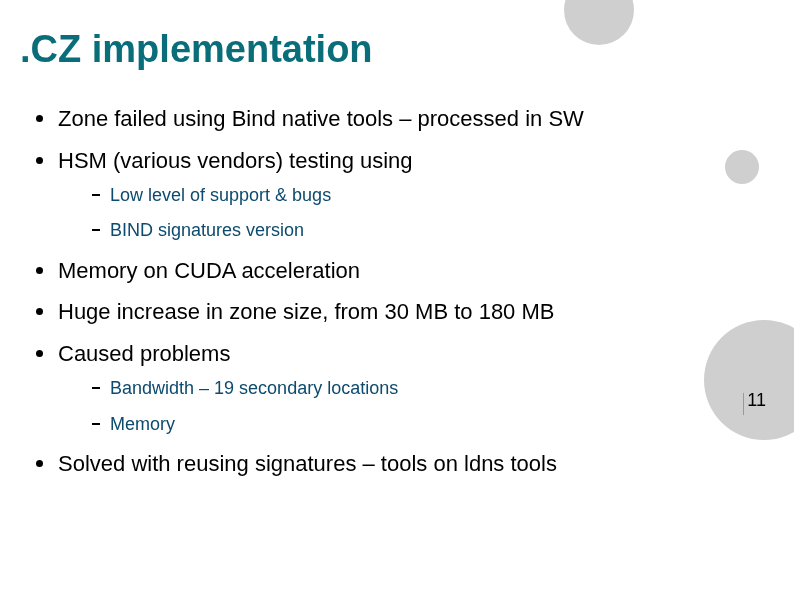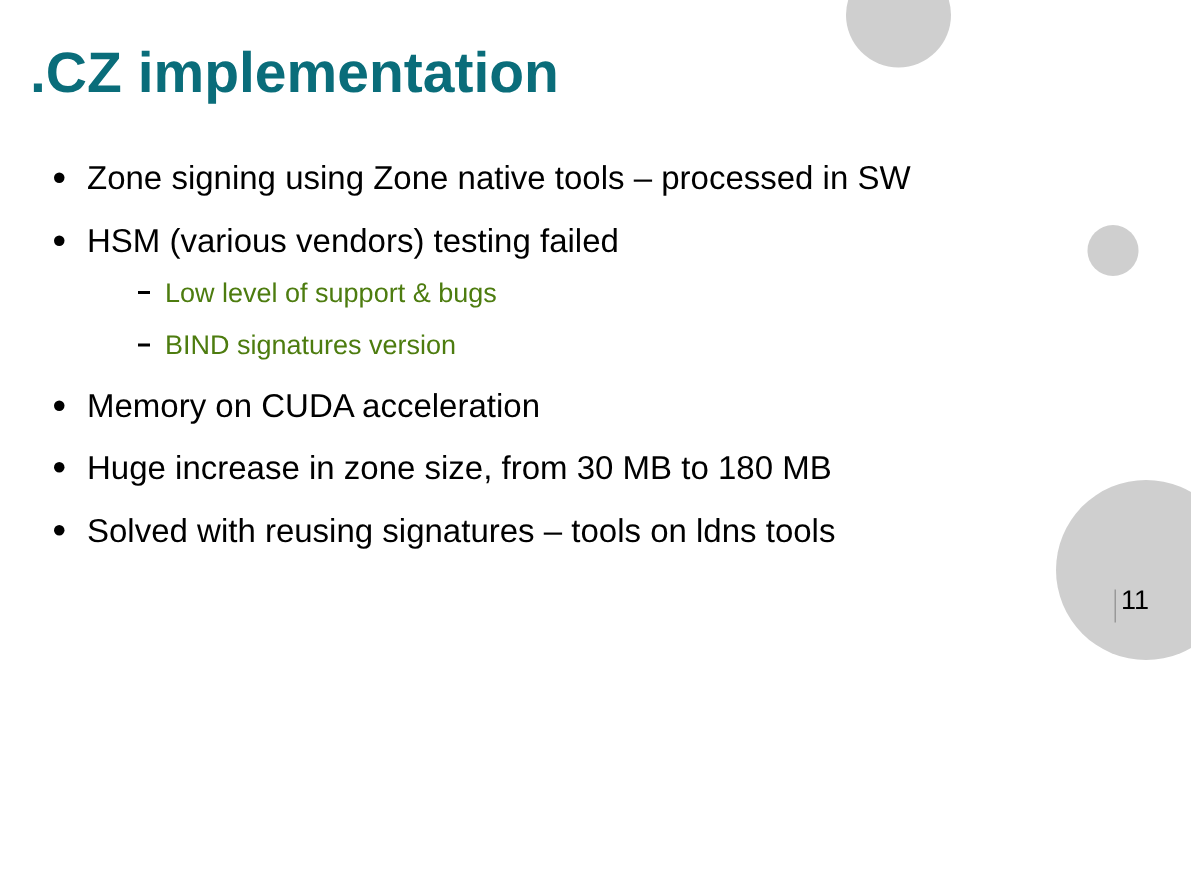--- a/index.html
+++ b/index.html
@@ -84,21 +84,21 @@
     list-style: none;
     margin: 10px 0 4px 0;
     padding: 0 0 0 30px;
   }
   ul.level2 > li {
     position: relative;
     padding-left: 22px;
     font-size: 18px;
     line-height: 1.3;
     margin-bottom: 12px;
-    color: #4d7c0f;
+    color: #0c4a6e;
   }
   ul.level2 > li::before {
     content: "";
     position: absolute;
     left: 4px;
     top: 10px;
     width: 8px;
     height: 2px;
     background: #000000;
   }
@@ -124,29 +124,36 @@
 <div class="slide">
 
   <div class="circle circle-top"></div>
   <div class="circle circle-mid"></div>
   <div class="circle circle-big"></div>
 
   <div class="title">.CZ implementation</div>
 
   <div class="content">
     <ul class="level1">
-      <li>Zone signing using Zone native tools – processed in SW</li>
+      <li>Zone failed using Bind native tools – processed in SW</li>
       <li>
-        <span>HSM (various vendors) testing failed</span>
+        <span>HSM (various vendors) testing using</span>
         <ul class="level2">
           <li>Low level of support &amp; bugs</li>
           <li>BIND signatures version</li>
         </ul>
       </li>
       <li>Memory on CUDA acceleration</li>
       <li>Huge increase in zone size, from 30 MB  to 180 MB</li>
+      <li>
+        <span>Caused problems</span>
+        <ul class="level2">
+          <li>Bandwidth – 19 secondary locations</li>
+          <li>Memory</li>
+        </ul>
+      </li>
       <li>Solved with reusing signatures – tools on ldns tools</li>
     </ul>
   </div>
 
   <div class="page-bar"></div>
   <div class="page-num">11</div>
 </div>
 
 </body></html>

